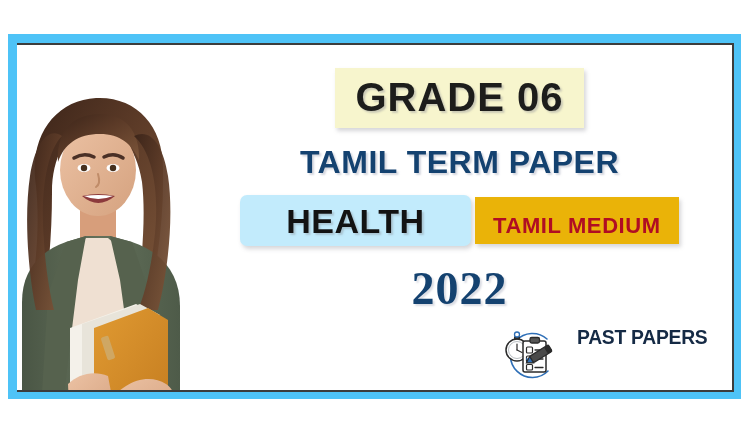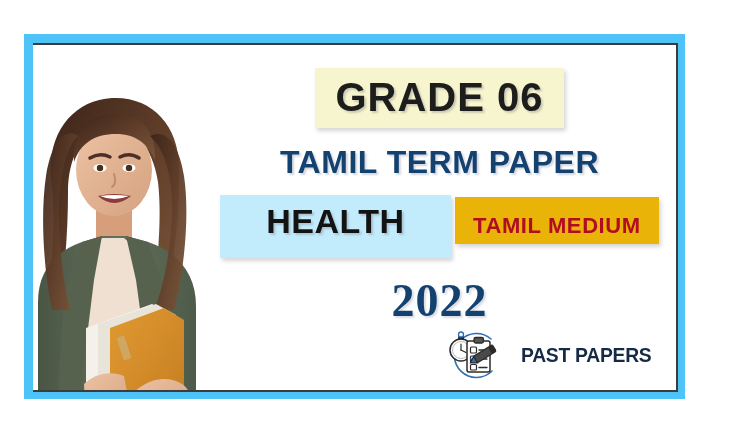--- a/index.html
+++ b/index.html
@@ -11,21 +11,21 @@
     overflow:hidden;
   }
 
   
   #thumbnail-root {
     position:absolute; left:0; top:0; width:750px; height:435px;
     background:#ffffff;
   }
   #card-frame {
     position:absolute;
-    left:24px; top:34px; width:661px; height:365px;
+    left:8px; top:34px; width:733px; height:365px;
     background:#4ec3f7;
     padding:9px;
   }
   #card-frame::after{
     content:"";
     position:absolute; left:9px; top:9px; right:7px; bottom:7px;
     border-top:2px solid #3c3c3c;
     border-right:2px solid #3c3c3c;
     border-bottom:2px solid #3c3c3c;
     pointer-events:none;
@@ -73,22 +73,23 @@
 
   #term-line {
     margin-top:16px;
     font-size:32px; font-weight:bold; color:#144270;
     letter-spacing:0.5px;
     text-shadow:2px 2px 2px rgba(150,155,175,0.40);
   }
 
   #subject-band {
     background:#c2ebfc;
-    padding:9px 46px 20px 46px;
+    padding:9px 46px 8px 46px;
     margin-top:14px;
+    border-radius:7px;
   }
   #subject-label {
     font-size:34px; font-weight:bold; color:#131313;
     letter-spacing:0.5px;
     text-shadow:2px 2px 2px rgba(140,150,160,0.45);
   }
 
   #medium-band {
     background:#eab308;
     padding:18px 18px 7px 18px;
@@ -104,21 +105,21 @@
     font-family:"Liberation Serif", serif;
     font-size:46px; font-weight:bold; color:#144270;
     letter-spacing:1px;
     text-shadow:2px 2px 2px rgba(150,155,175,0.35);
   }
 
   
   #brand-logo {
     position:absolute;
     right:13px; bottom:7px;
-    display:flex; align-items:center; gap:20px;
+    display:flex; align-items:flex-start; gap:20px;
     z-index:6;
   }
   #logo-mark { width:58px; height:55px; flex:0 0 auto; }
   #logo-wordmark { line-height:0.86; text-align:left; }
   #logo-line1 {
     display:block;
     font-family:"Liberation Sans Narrow","Liberation Sans", sans-serif;
     font-size:21px; font-weight:bold; color:#152a45;
     letter-spacing:-0.3px;
     transform:scaleX(0.92); transform-origin:left center;

